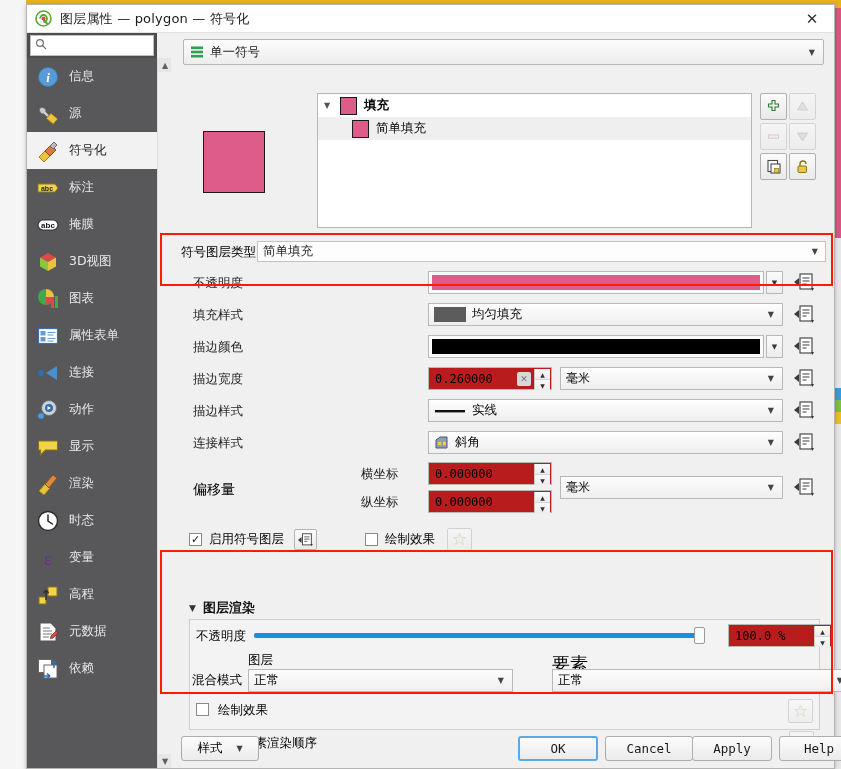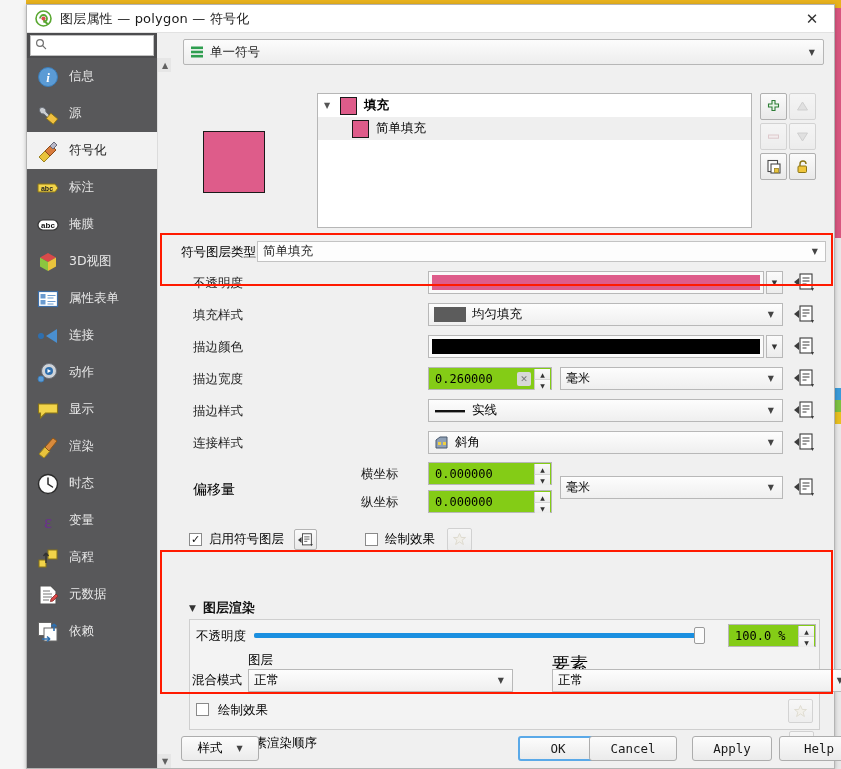--- a/index.html
+++ b/index.html
@@ -189,21 +189,21 @@
     position: absolute; left: 0; top: 0; width: 355px; height: 23px;
     background: linear-gradient(to bottom,#fdfdfd,#efefef);
     border: 1px solid #b8b8b8; cursor: pointer;
     display: flex; align-items: center; padding-left: 5px;
   }
   .combo .cb-arrow { position: absolute; right: 8px; font-size: 8px; color: #444; }
   .combo .cval { font-size: 12.5px; }
 
   .spinwrap {
     position: absolute; left: 0; top: 0; width: 124px; height: 23px;
-    background: #84cc16; border: 1px solid #b8b8b8;
+    background: #b91c1c; border: 1px solid #b8b8b8;
     display: flex; align-items: center;
   }
   .spinwrap input {
     border: none; outline: none; width: 84px; height: 19px; margin-left: 4px;
     font-size: 12px; font-family: "DejaVu Sans Mono", monospace; background: transparent;
   }
   .clr-x {
     width: 14px; height: 14px; background: #d8d8d8; border-radius: 2px;
     display: flex; align-items: center; justify-content: center;
     font-size: 9px; color: #777; cursor: pointer;
@@ -384,20 +384,32 @@
             </div>
             <div class="navitem">
               <span class="navicon">
                 <svg width="22" height="22" viewBox="0 0 22 22">
                   <path d="M11 2l8 4.5-8 4.5-8-4.5z" fill="#d94a4a"></path>
                   <path d="M3 6.5v9L11 20v-9z" fill="#8cc63f"></path>
                   <path d="M19 6.5v9L11 20v-9z" fill="#e8c33c"></path>
                 </svg>
               </span>
               <span>3D视图</span>
+            </div>
+            <div class="navitem">
+              <span class="navicon">
+                <svg width="22" height="22" viewBox="0 0 22 22">
+                  <path d="M9 9V1a8 8 0 0 1 8 8z" fill="#e8c33c"></path>
+                  <path d="M9 9h8a8 8 0 0 1-8 8z" fill="#d94a4a"></path>
+                  <path d="M9 9v8a8 8 0 0 1 0-16z" fill="#3fa84a"></path>
+                  <rect x="14" y="12" width="3" height="8" fill="#d94a4a"></rect>
+                  <rect x="18" y="8" width="3" height="12" fill="#3fa84a"></rect>
+                </svg>
+              </span>
+              <span>图表</span>
             </div>
             <div class="navitem">
               <span class="navicon">
                 <svg width="22" height="22" viewBox="0 0 22 22">
                   <rect x="1.5" y="3.5" width="19" height="15" fill="#fff" stroke="#3c6ea8" stroke-width="1.2"></rect>
                   <rect x="3.5" y="6" width="5" height="4.5" fill="#6a9bd0"></rect>
                   <rect x="3.5" y="12" width="5" height="4.5" fill="#6a9bd0"></rect>
                   <path d="M10.5 7.5h8M10.5 10h6M10.5 13.5h8M10.5 16h6" stroke="#6a9bd0" stroke-width="1.1"></path>
                 </svg>
               </span>
@@ -766,21 +778,21 @@
         </div>
 
         <div class="groupbox" style="top:586px;height:111px;">
 
           <div style="position:relative;height:30px;">
             <span style="position:absolute;left:6px;top:8px;font-size:12.5px;">不透明度</span>
             <div style="position:absolute;left:64px;top:13px;right:115px;height:5px;background:#c8c8c8;border-radius:2px;">
               <div class="slider-track" id="opacityTrack" style="left: 0px; top: 0px; width: 100%;"></div>
               <div class="slider-handle" id="opacityHandle" style="top: -6px; left: calc(100% - 10px);"></div>
             </div>
-            <div class="spinwrap" style="left:538px;top:4px;width:88px;">
+            <div class="spinwrap" style="left:538px;top:4px;width:104px;">
               <input type="text" style="width: 80px;" value="100.0 %">
               <div class="spinarrows">
                 <div>▲</div>
                 <div>▼</div>
               </div>
             </div>
           </div>
 
           <div style="position:relative;height:46px;">
             <span style="position:absolute;left:2px;top:22px;font-size:12.5px;">混合模式</span>
@@ -820,21 +832,21 @@
         </div>
 
         <div class="bottombar">
           <div class="style-btn">
             <span>样式</span>
             <span class="cb-arrow">▼</span>
           </div>
           <div class="btn default" style="position:absolute;left:347px;bottom:7px;width:80px;">
             <span>OK</span>
           </div>
-          <div class="btn" style="position:absolute;left:418px;bottom:7px;width:88px;">
+          <div class="btn" style="position:absolute;left:434px;bottom:7px;width:88px;">
             <span>Cancel</span>
           </div>
           <div class="btn" style="position:absolute;left:521px;bottom:7px;width:80px;">
             <span>Apply</span>
           </div>
           <div class="btn" style="position:absolute;left:608px;bottom:7px;width:80px;">
             <span>Help</span>
           </div>
         </div>
 

